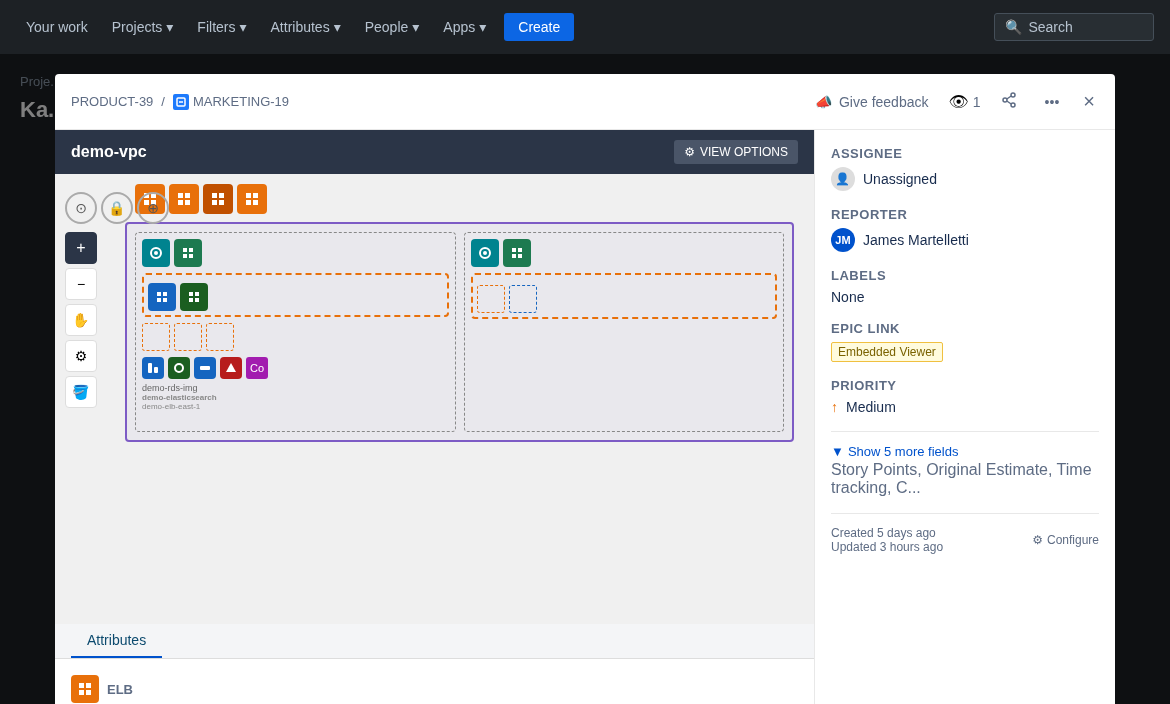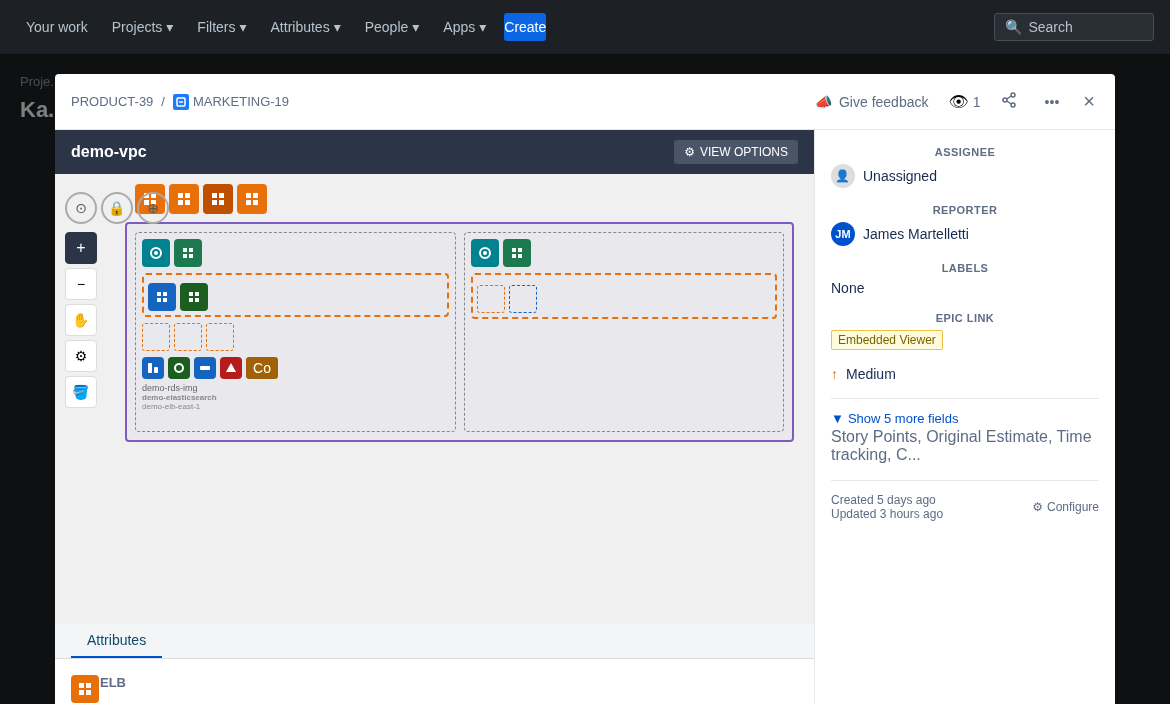--- a/index.html
+++ b/index.html
@@ -7,21 +7,21 @@
 
     
     .topnav {
       display: flex; align-items: center; background: #1d2125; height: 54px; padding: 0 16px; gap: 4px; position: relative; z-index: 10;
     }
     .topnav-item {
       color: #b6c2cf; font-size: 14px; padding: 6px 10px; border-radius: 3px; cursor: pointer; white-space: nowrap;
     }
     .topnav-item.with-arrow { display: flex; align-items: flex-end; gap: 4px; }
     .create-btn {
-      background: #0c66e4; color: #fff; border: none; border-radius: 3px; padding: 6px 0; font-size: 14px; font-weight: 500; cursor: pointer; margin-left: 4px;
+      background: #0c66e4; color: #fff; border: none; border-radius: 3px; padding: 6px 14px; font-size: 14px; font-weight: 500; cursor: pointer; margin-left: 4px;
     }
     .nav-spacer { flex: 1; }
     .search-box {
       display: flex; align-items: center; background: #282e33; border: 1px solid #454f59; border-radius: 3px; padding: 5px 10px; color: #b6c2cf; font-size: 14px; gap: 6px; cursor: pointer; min-width: 160px;
     }
 
     
     .bg-content {
       position: absolute; top: 54px; left: 0; right: 0; bottom: 0; background: #1d2125; padding: 20px;
     }
@@ -119,35 +119,35 @@
       display: flex; background: #f4f5f7; border-bottom: 1px solid #ddd; padding: 0 16px;
     }
     .attr-tab {
       padding: 8px 16px; font-size: 14px; color: #5e6c84; cursor: pointer; border-bottom: 2px solid transparent;
     }
     .attr-tab.active { color: #0c4a6e; border-bottom-color: #0052cc; }
 
     
     .right-panel { width: 300px; overflow-y: auto; padding: 16px; flex-shrink: 0; }
     .field-section { margin-bottom: 16px; }
-    .field-label { font-size: 11px; font-weight: 600; color: #5e6c84; text-transform: uppercase; letter-spacing: 0.04em; margin-bottom: 6px; text-align: center; }
+    .field-label { font-size: 13px; font-weight: 600; color: #5e6c84; text-transform: uppercase; letter-spacing: 0.04em; margin-bottom: 6px; }
     .field-value { font-size: 14px; color: #172b4d; display: flex; align-items: center; gap: 8px; }
     .unassigned-avatar { width: 24px; height: 24px; border-radius: 50%; background: #ddd; display: flex; align-items: center; justify-content: center; font-size: 12px; color: #888; }
     .reporter-avatar { width: 24px; height: 24px; border-radius: 50%; background: #0052cc; display: flex; align-items: center; justify-content: center; font-size: 11px; color: #fff; font-weight: 600; }
     .epic-link { background: #fffbdd; border: 1px solid #f0c040; border-radius: 2px; padding: 2px 6px; font-size: 12px; color: #7a6200; cursor: pointer; text-align: center; }
     .priority-icon { color: #e8700a; font-size: 14px; }
     .show-more-link { color: #0052cc; font-size: 13px; cursor: pointer; display: flex; align-items: center; gap: 4px; }
     .show-more-sub { color: #5e6c84; font-size: 16px; margin-top: 2px; }
     .divider { border: none; border-top: 1px solid #e8e8e8; margin: 12px 0; }
     .meta-text { color: #5e6c84; font-size: 12px; }
     .configure-link { color: #5e6c84; font-size: 12px; cursor: pointer; display: flex; align-items: center; gap: 4px; }
 
     
     .elb-section { padding: 16px; }
-    .elb-header { display: flex; align-items: flex-start; gap: 1px; margin-bottom: 8px; }
+    .elb-header { display: flex; align-items: center; gap: 8px; margin-bottom: 8px; }
     .elb-icon { width: 28px; height: 28px; background: #e8700a; border-radius: 4px; display: flex; align-items: center; justify-content: center; }
     .elb-label { font-size: 13px; color: #5e6c84; font-weight: 600; }
   </style>
 </head>
 <body>
 
 <div class="topnav">
   <div class="topnav-item">Your work</div>
   <div class="topnav-item with-arrow">
     <span>Projects</span>
@@ -349,21 +349,21 @@
                     <div class="svc-icon svc-blue-dark" style="width:22px;height:22px;">
                       <svg width="12" height="12" viewBox="0 0 12 12" fill="white">
                           <rect x="1" y="4" width="10" height="4" rx="1"></rect>
                         </svg>
                     </div>
                     <div class="svc-icon svc-red" style="width:22px;height:22px;">
                       <svg width="12" height="12" viewBox="0 0 12 12" fill="white">
                           <path d="M6 1 L11 10 L1 10 Z" fill="white"></path>
                         </svg>
                     </div>
-                    <div style="font-size:14px;background:#a16207;border-radius:3px;padding:2px;color:#fff;width:32px;height:22px;display:flex;align-items:center;justify-content:center;">Co</div>
+                    <div style="font-size:11px;background:#a21caf;border-radius:3px;padding:2px;color:#fff;width:22px;height:22px;display:flex;align-items:center;justify-content:center;">Co</div>
                   </div>
                   <div style="font-size:9px;color:#666;margin-top:4px;">demo-rds-img</div>
                   <div style="font-size:8px;color:#888;font-weight:bold;">demo-elasticsearch</div>
                   <div style="font-size:8px;color:#888;">demo-elb-east-1</div>
                 </div>
 
                 <div class="az-box">
                   <div class="az-icons-row">
                     <div class="az-icon az-teal">
                       <svg width="14" height="14" viewBox="0 0 14 14" fill="white">
@@ -437,20 +437,21 @@
         </div>
 
         <div class="field-section">
           <div class="field-label">Epic Link</div>
           <div class="field-value">
             <span class="epic-link">Embedded Viewer</span>
           </div>
         </div>
 
         <div class="field-section">
+          <div class="field-label">Priority</div>
           <div class="field-value">
             <span class="priority-icon">↑</span>
             <span>Medium</span>
           </div>
         </div>
 
         <hr class="divider">
 
         <div class="field-section">
           <div class="show-more-link">

